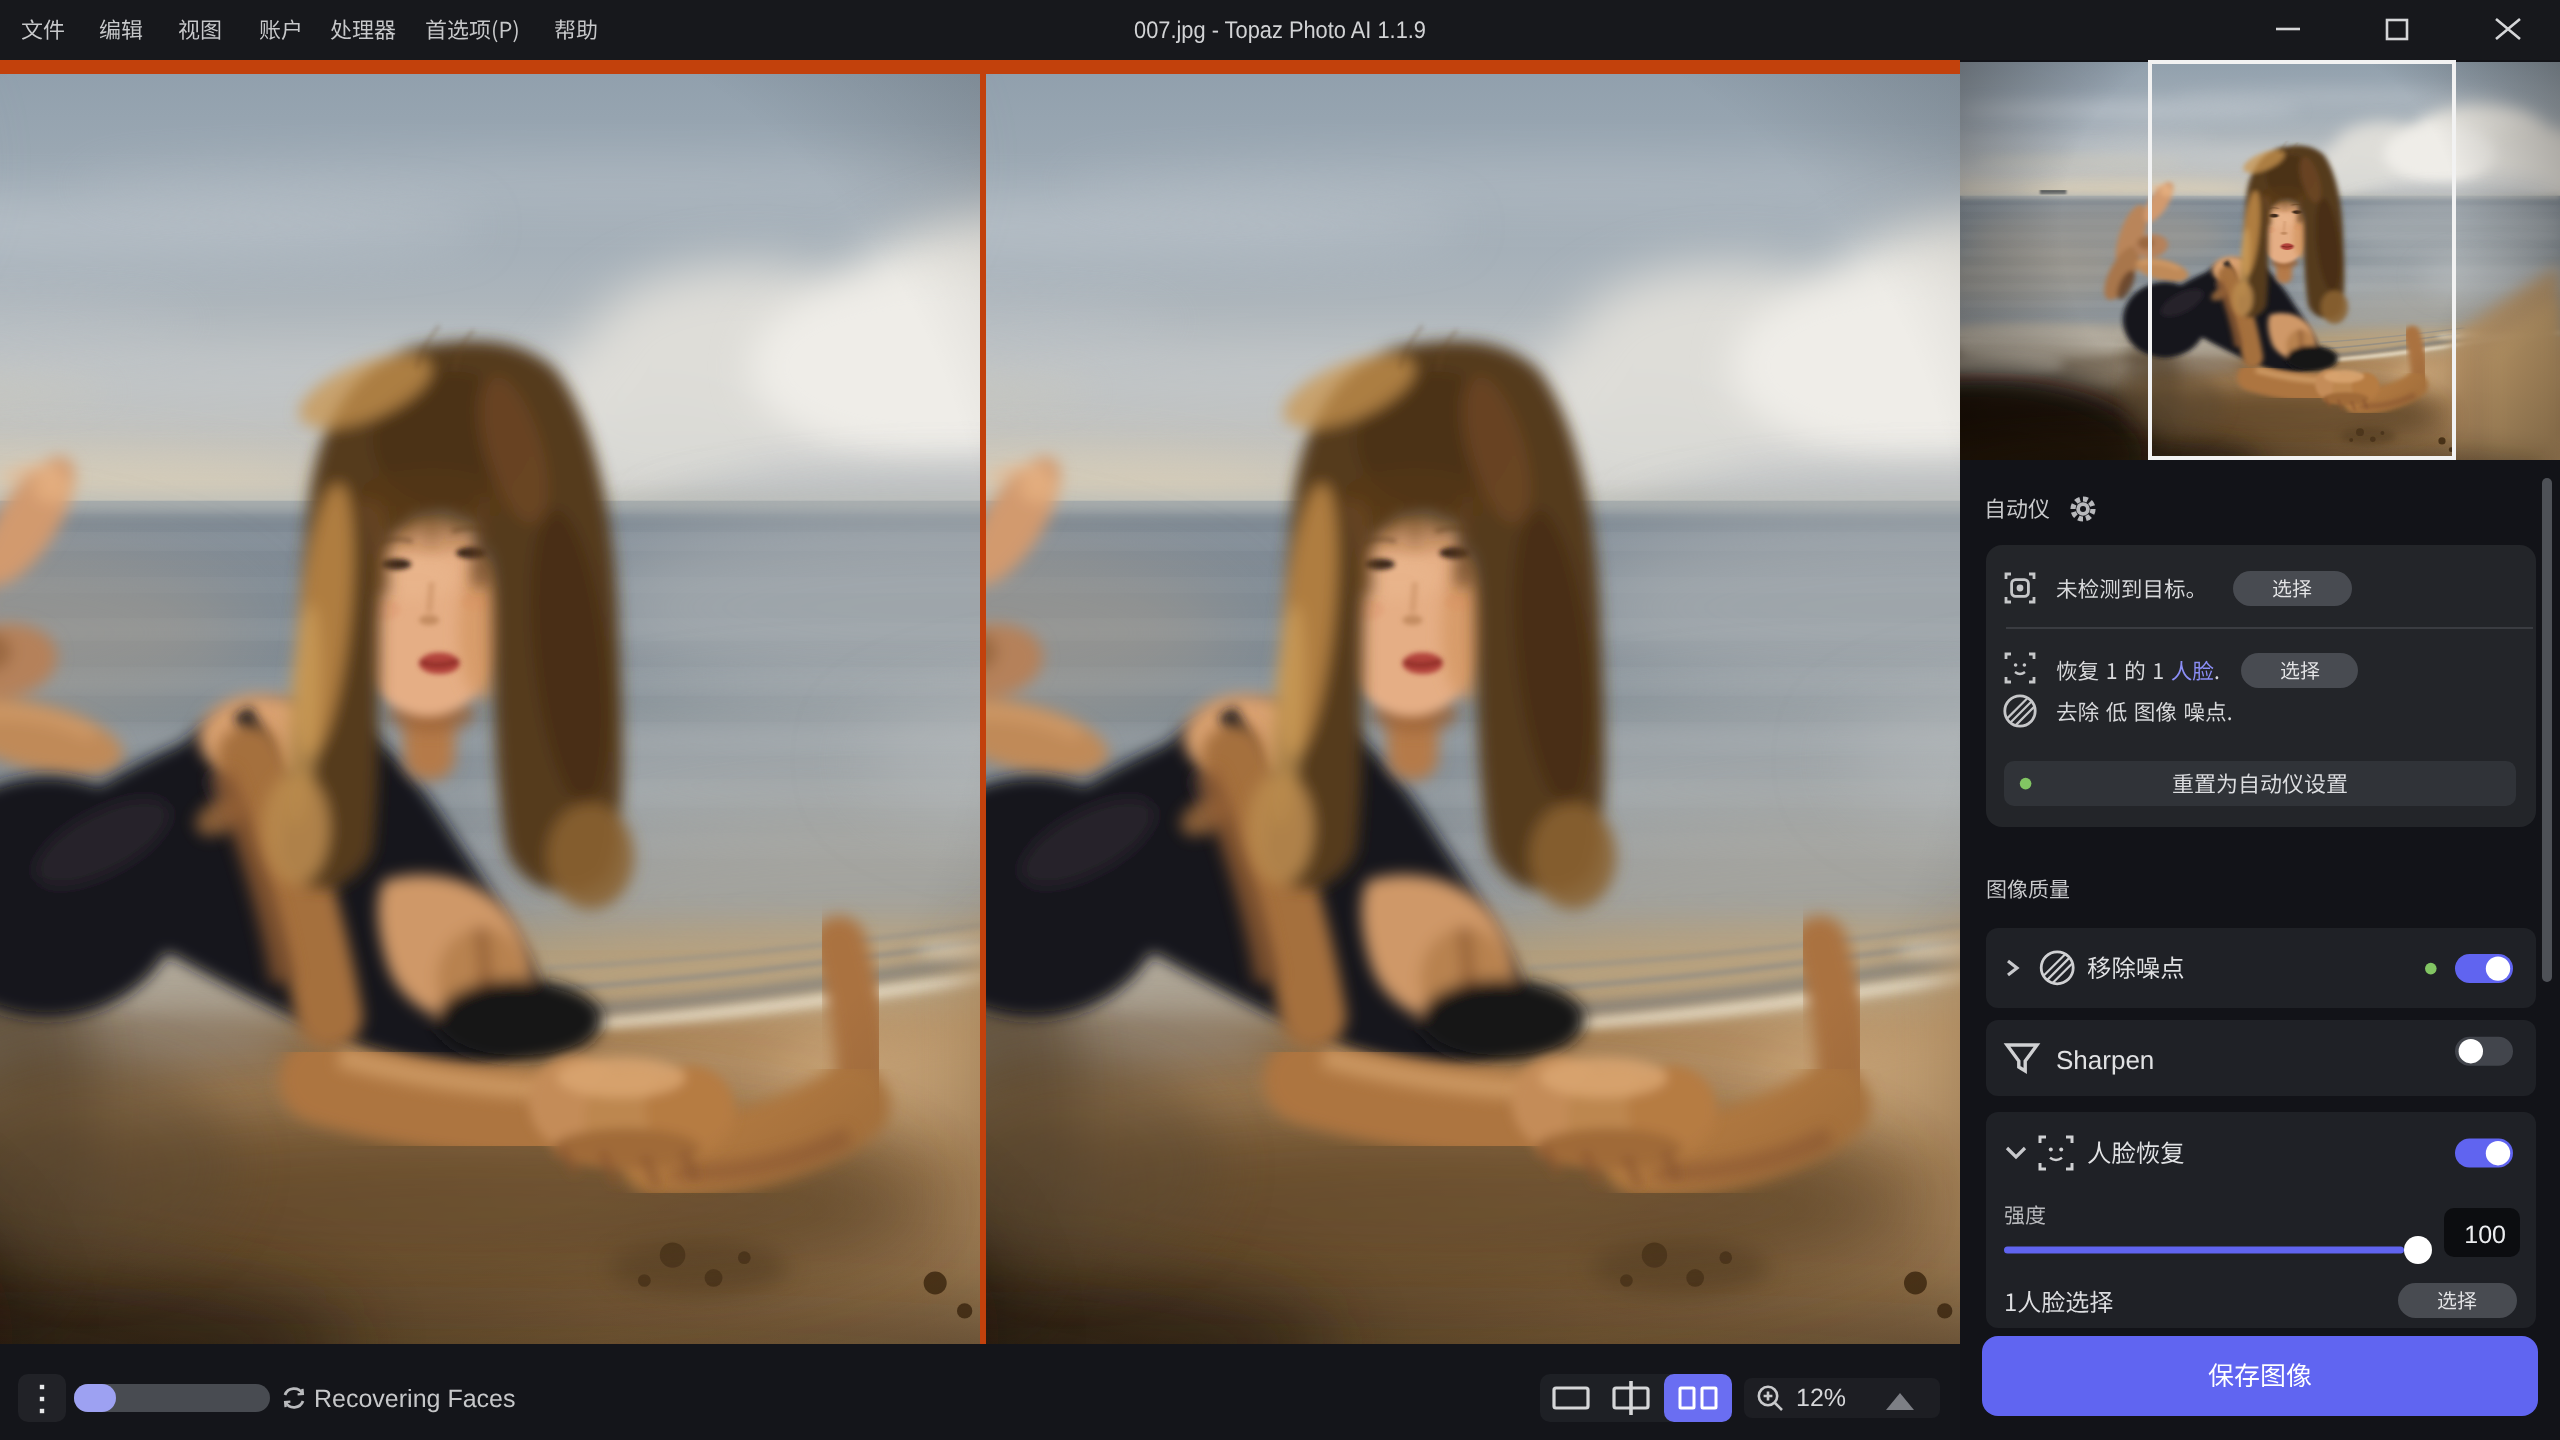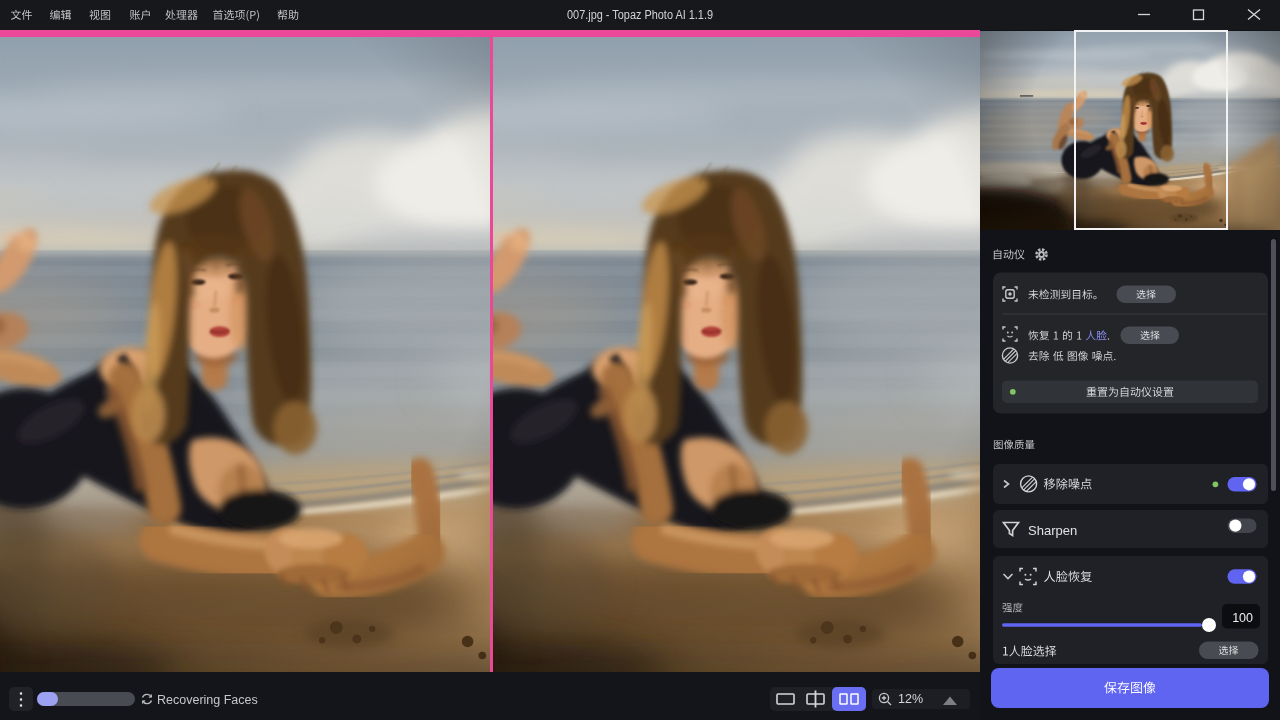--- a/index.html
+++ b/index.html
@@ -1,14 +1,14 @@
 <!DOCTYPE html>
 <html><head><meta charset="utf-8"><style>
 html,body{margin:0;padding:0;width:1280px;height:720px;overflow:hidden;background:#0e0f13;font-family:"Liberation Sans",sans-serif;}
-#app{position:relative;width:1280px;height:720px;background:#ec4899;}
+#app{position:relative;width:1280px;height:720px;background:#c2410c;}
 </style></head>
 <body>
 <div id="app">
 <svg width="0" height="0" style="position:absolute">
       <defs>
 <linearGradient id="gSky" x1="0" y1="0" x2="0" y2="345" gradientUnits="userSpaceOnUse">
 <stop offset="0" stop-color="#91a0ad"></stop>
           <stop offset="0.45" stop-color="#a8b2ba"></stop>
 <stop offset="0.78" stop-color="#bfc1c0"></stop>
           <stop offset="1" stop-color="#c6c2b8"></stop>

